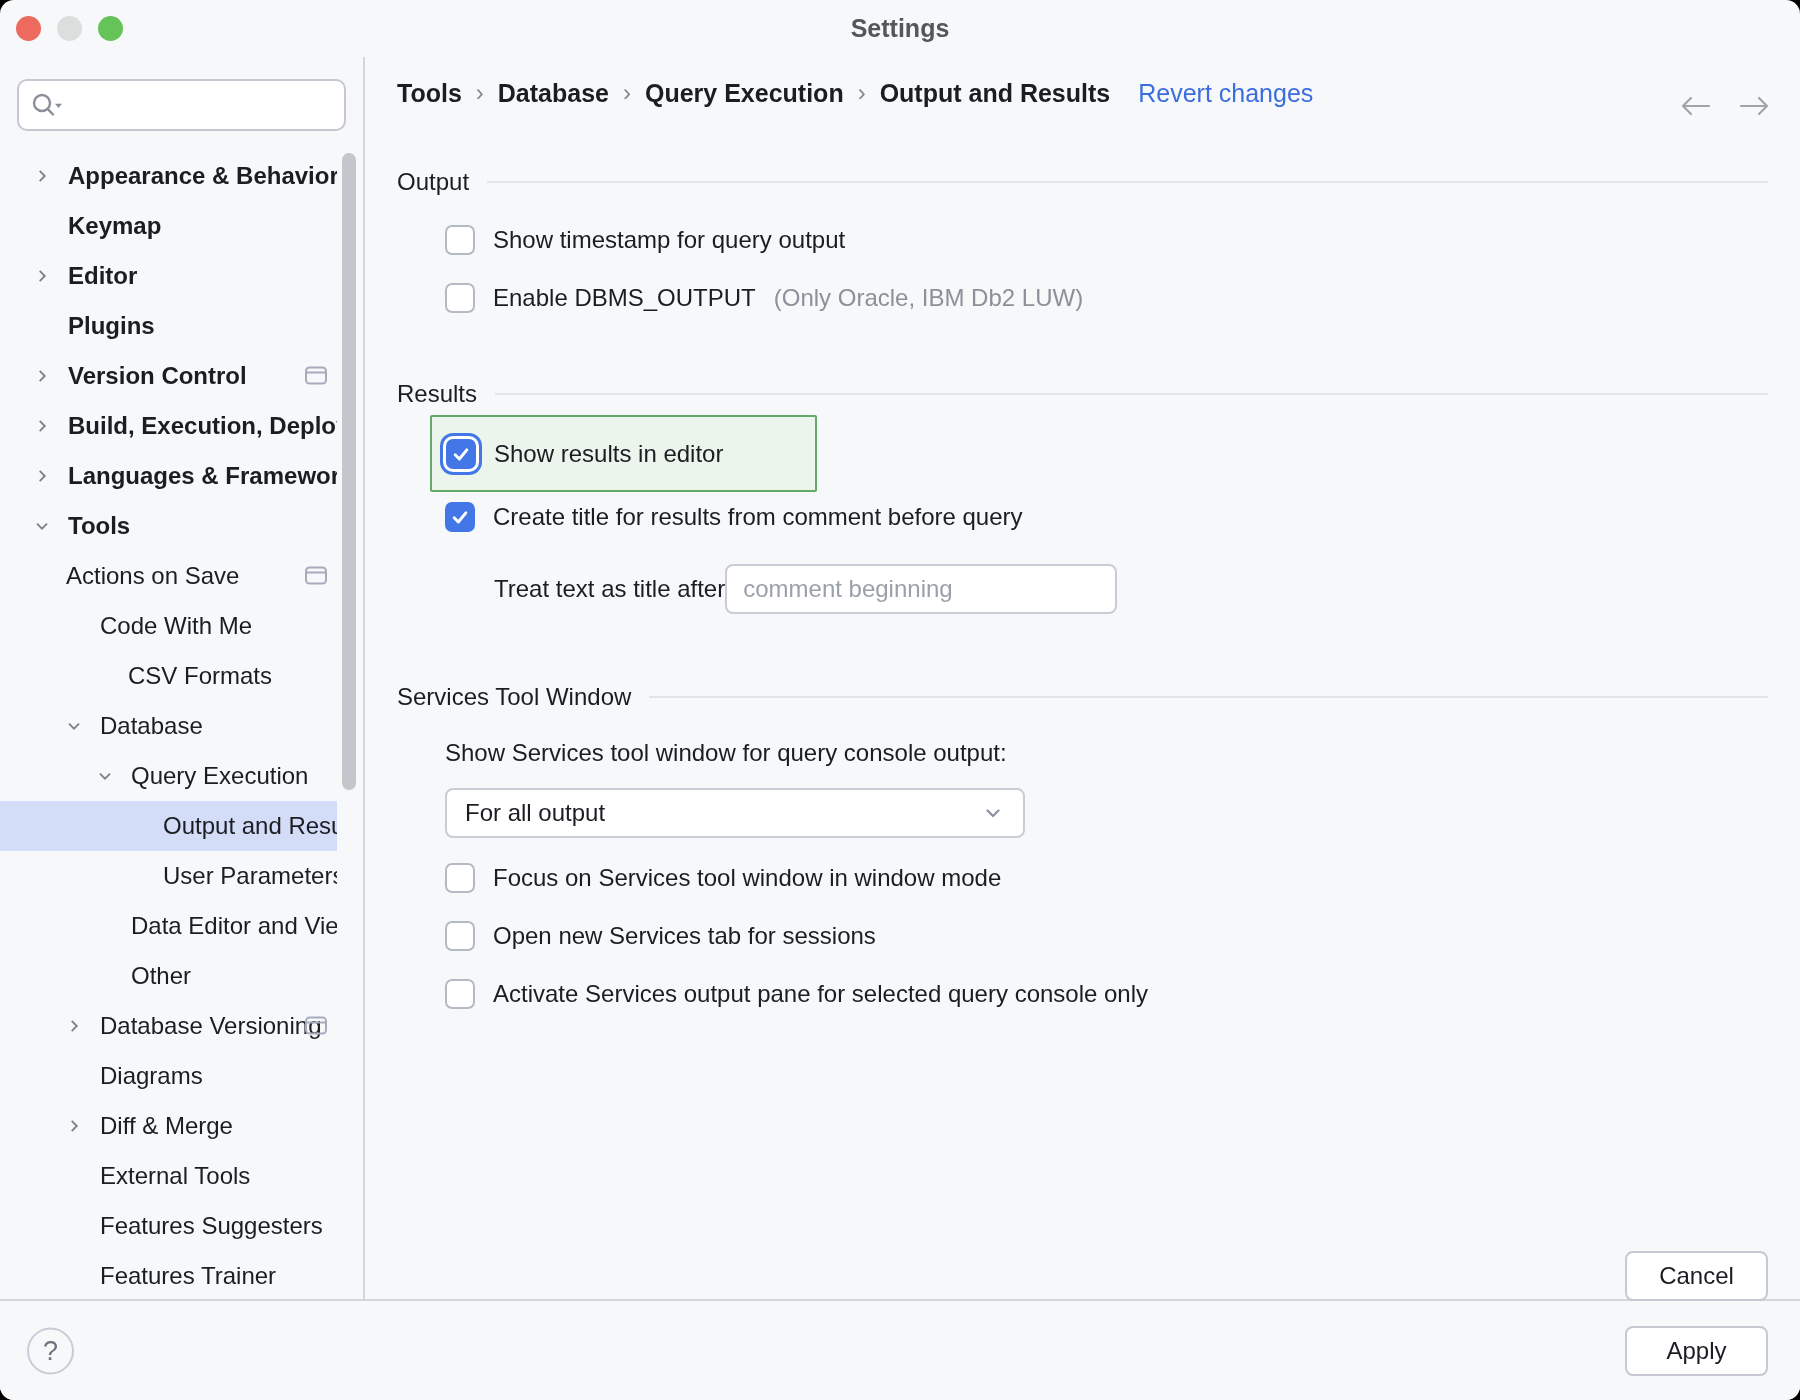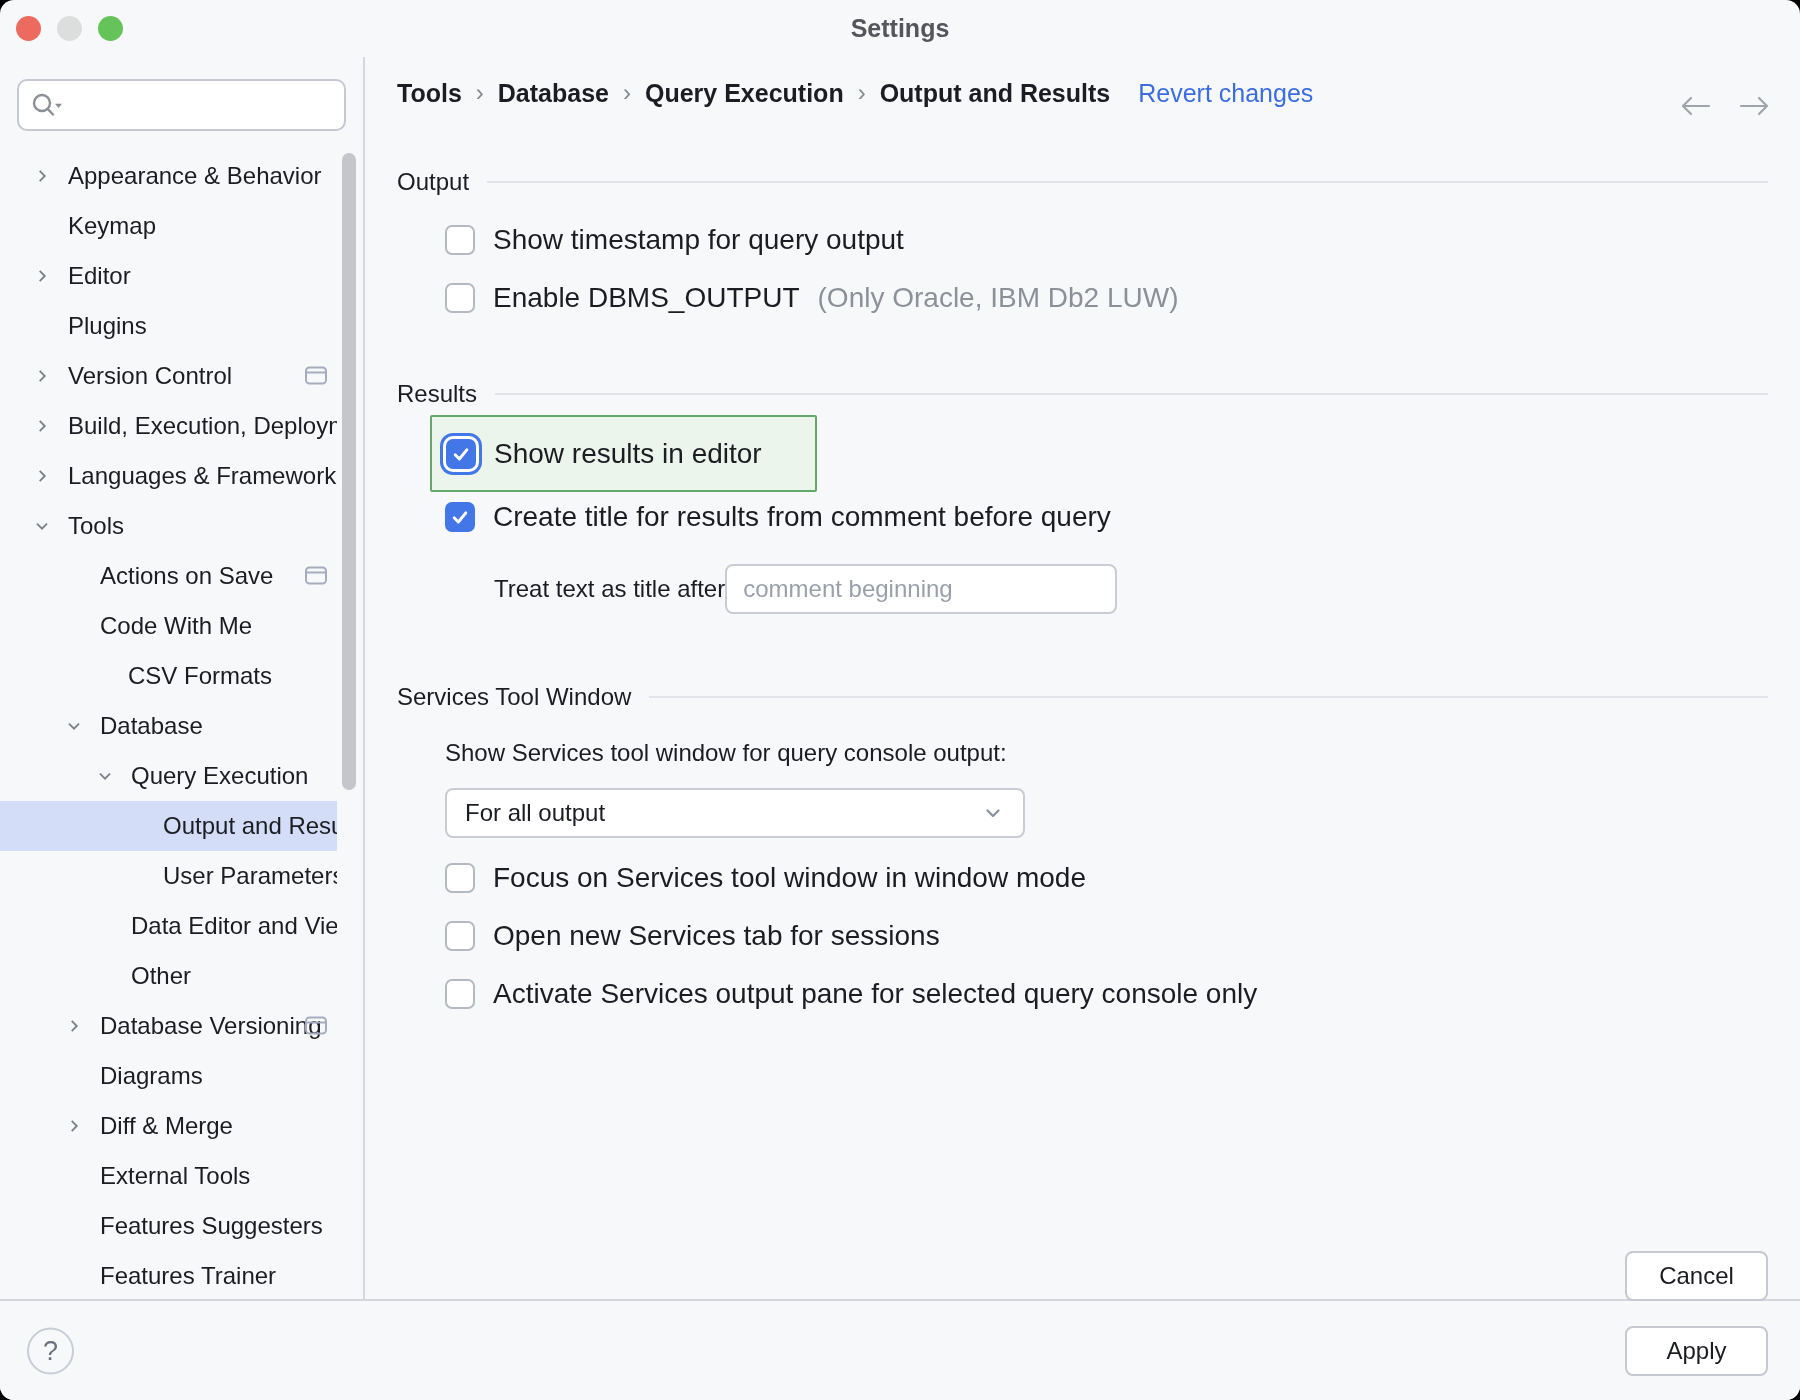--- a/index.html
+++ b/index.html
@@ -14,42 +14,42 @@
   .light.zoom{background:#65c35a;}
   .wtitle{font-size:25px;font-weight:bold;color:#54565c;}
   
   .main{display:flex;height:1242px;}
   .sidebar{width:365px;border-right:2px solid #d4d6dc;box-sizing:border-box;position:relative;flex:none;overflow:hidden;}
   .search{margin:22px 17px 0 17px;height:52px;border:2px solid #c5c8d0;border-radius:10px;background:#fff;
     display:flex;align-items:center;padding:0 10px;box-sizing:border-box;gap:4px;}
   .search input{border:none;outline:none;flex:1;font-size:24px;background:transparent;min-width:0;font-family:inherit;color:#1b1d22;}
   .tree{margin-top:20px;padding-right:26px;overflow:hidden;}
   .trow{height:50px;display:flex;align-items:center;gap:14px;font-size:24px;position:relative;}
-  .trow.bold{font-weight:normal;}
+  .trow.bold{font-weight:bold;}
   .trow.selected{background:#d4ddf7;}
   .chev{width:24px;height:24px;flex:none;display:flex;align-items:center;justify-content:center;}
   .tlabel{white-space:nowrap;overflow:hidden;flex:1;}
   .badge{position:absolute;right:10px;top:15px;line-height:0;}
   .sb-thumb{position:absolute;top:96px;right:7px;width:14px;height:637px;border-radius:7px;background:#c4c6cb;}
   
   .content{flex:1;padding:0 32px;position:relative;overflow:hidden;}
   .breadcrumb{margin-top:16px;height:40px;display:flex;align-items:center;gap:14px;font-size:25px;font-weight:bold;}
   .bc-path{display:contents;}
   .crumb-sep{color:#83878f;font-weight:400;font-size:24px;}
   .revert{color:#3b6ce0;font-weight:400;margin-left:14px;cursor:pointer;}
   .nav-arrows{position:absolute;top:36px;right:28px;display:flex;gap:26px;}
   .nav-arrows svg{display:block;}
   .section-header{display:flex;align-items:center;gap:18px;font-size:24px;height:30px;}
   .sh-line{flex:1;height:1.5px;background:#e2e4e9;}
   .cb-group{margin-left:48px;display:flex;flex-direction:column;gap:24px;}
   #output-group{margin-top:26px;}
   #sec-output .section-header{margin-top:54px;}
   #sec-results .section-header{margin-top:64px;}
   #sec-services .section-header{margin-top:68px;}
-  .cbrow{display:flex;align-items:center;gap:18px;height:34px;font-size:28px;white-space:nowrap;}
+  .cbrow{display:flex;align-items:center;gap:18px;height:34px;font-size:24px;white-space:nowrap;}
   .cb{width:30px;height:30px;border:2px solid #b5b9c2;border-radius:7px;background:#fff;box-sizing:border-box;
     flex:none;display:flex;align-items:center;justify-content:center;}
   .cb.checked{background:#4377e8;border-color:#4377e8;}
   .cb.focused{border-color:#4377e8;box-shadow:0 0 0 3px #ffffff,0 0 0 6px #4377e8;}
   .note{color:#8c9098;}
   .green-box{margin:6px 0 0 33px;width:387px;height:77px;background:#ebf5eb;border:2px solid #65a869;border-radius:2px;
     display:flex;align-items:center;padding-left:14px;box-sizing:border-box;}
   .create-row{margin:8px 0 0 48px;}
   .field-row{display:flex;align-items:center;margin:30px 0 0 97px;font-size:24px;}
   .text-input{width:392px;height:50px;border:2px solid #c9ccd4;border-radius:8px;background:#fff;padding:0 16px;
@@ -150,21 +150,21 @@
             <span class="tlabel">Languages &amp; Frameworks</span>
           </div>
           <div class="trow bold" style="padding-left: 30px;">
             <span class="chev">
               <svg width="22" height="22" viewBox="0 0 24 24">
                 <path d="M6.5 9.5 12 15l5.5-5.5" fill="none" stroke="#7c8189" stroke-width="2"></path>
               </svg>
             </span>
             <span class="tlabel">Tools</span>
           </div>
-          <div class="trow" style="padding-left: 62px;">
+          <div class="trow" style="padding-left: 28px;">
             <span class="chev"></span>
             <span class="tlabel">Actions on Save</span>
             <span class="badge"><svg width="22" height="19" viewBox="0 0 22 19">
                 <rect x="1" y="1.5" width="20" height="16" rx="3.5" fill="none" stroke="#a6acbe" stroke-width="2"></rect>
                 <line x1="1" y1="6.5" x2="21" y2="6.5" stroke="#a6acbe" stroke-width="2"></line>
               </svg></span>
           </div>
           <div class="trow" style="padding-left: 62px;">
             <span class="chev"></span>
             <span class="tlabel">Code With Me</span>

